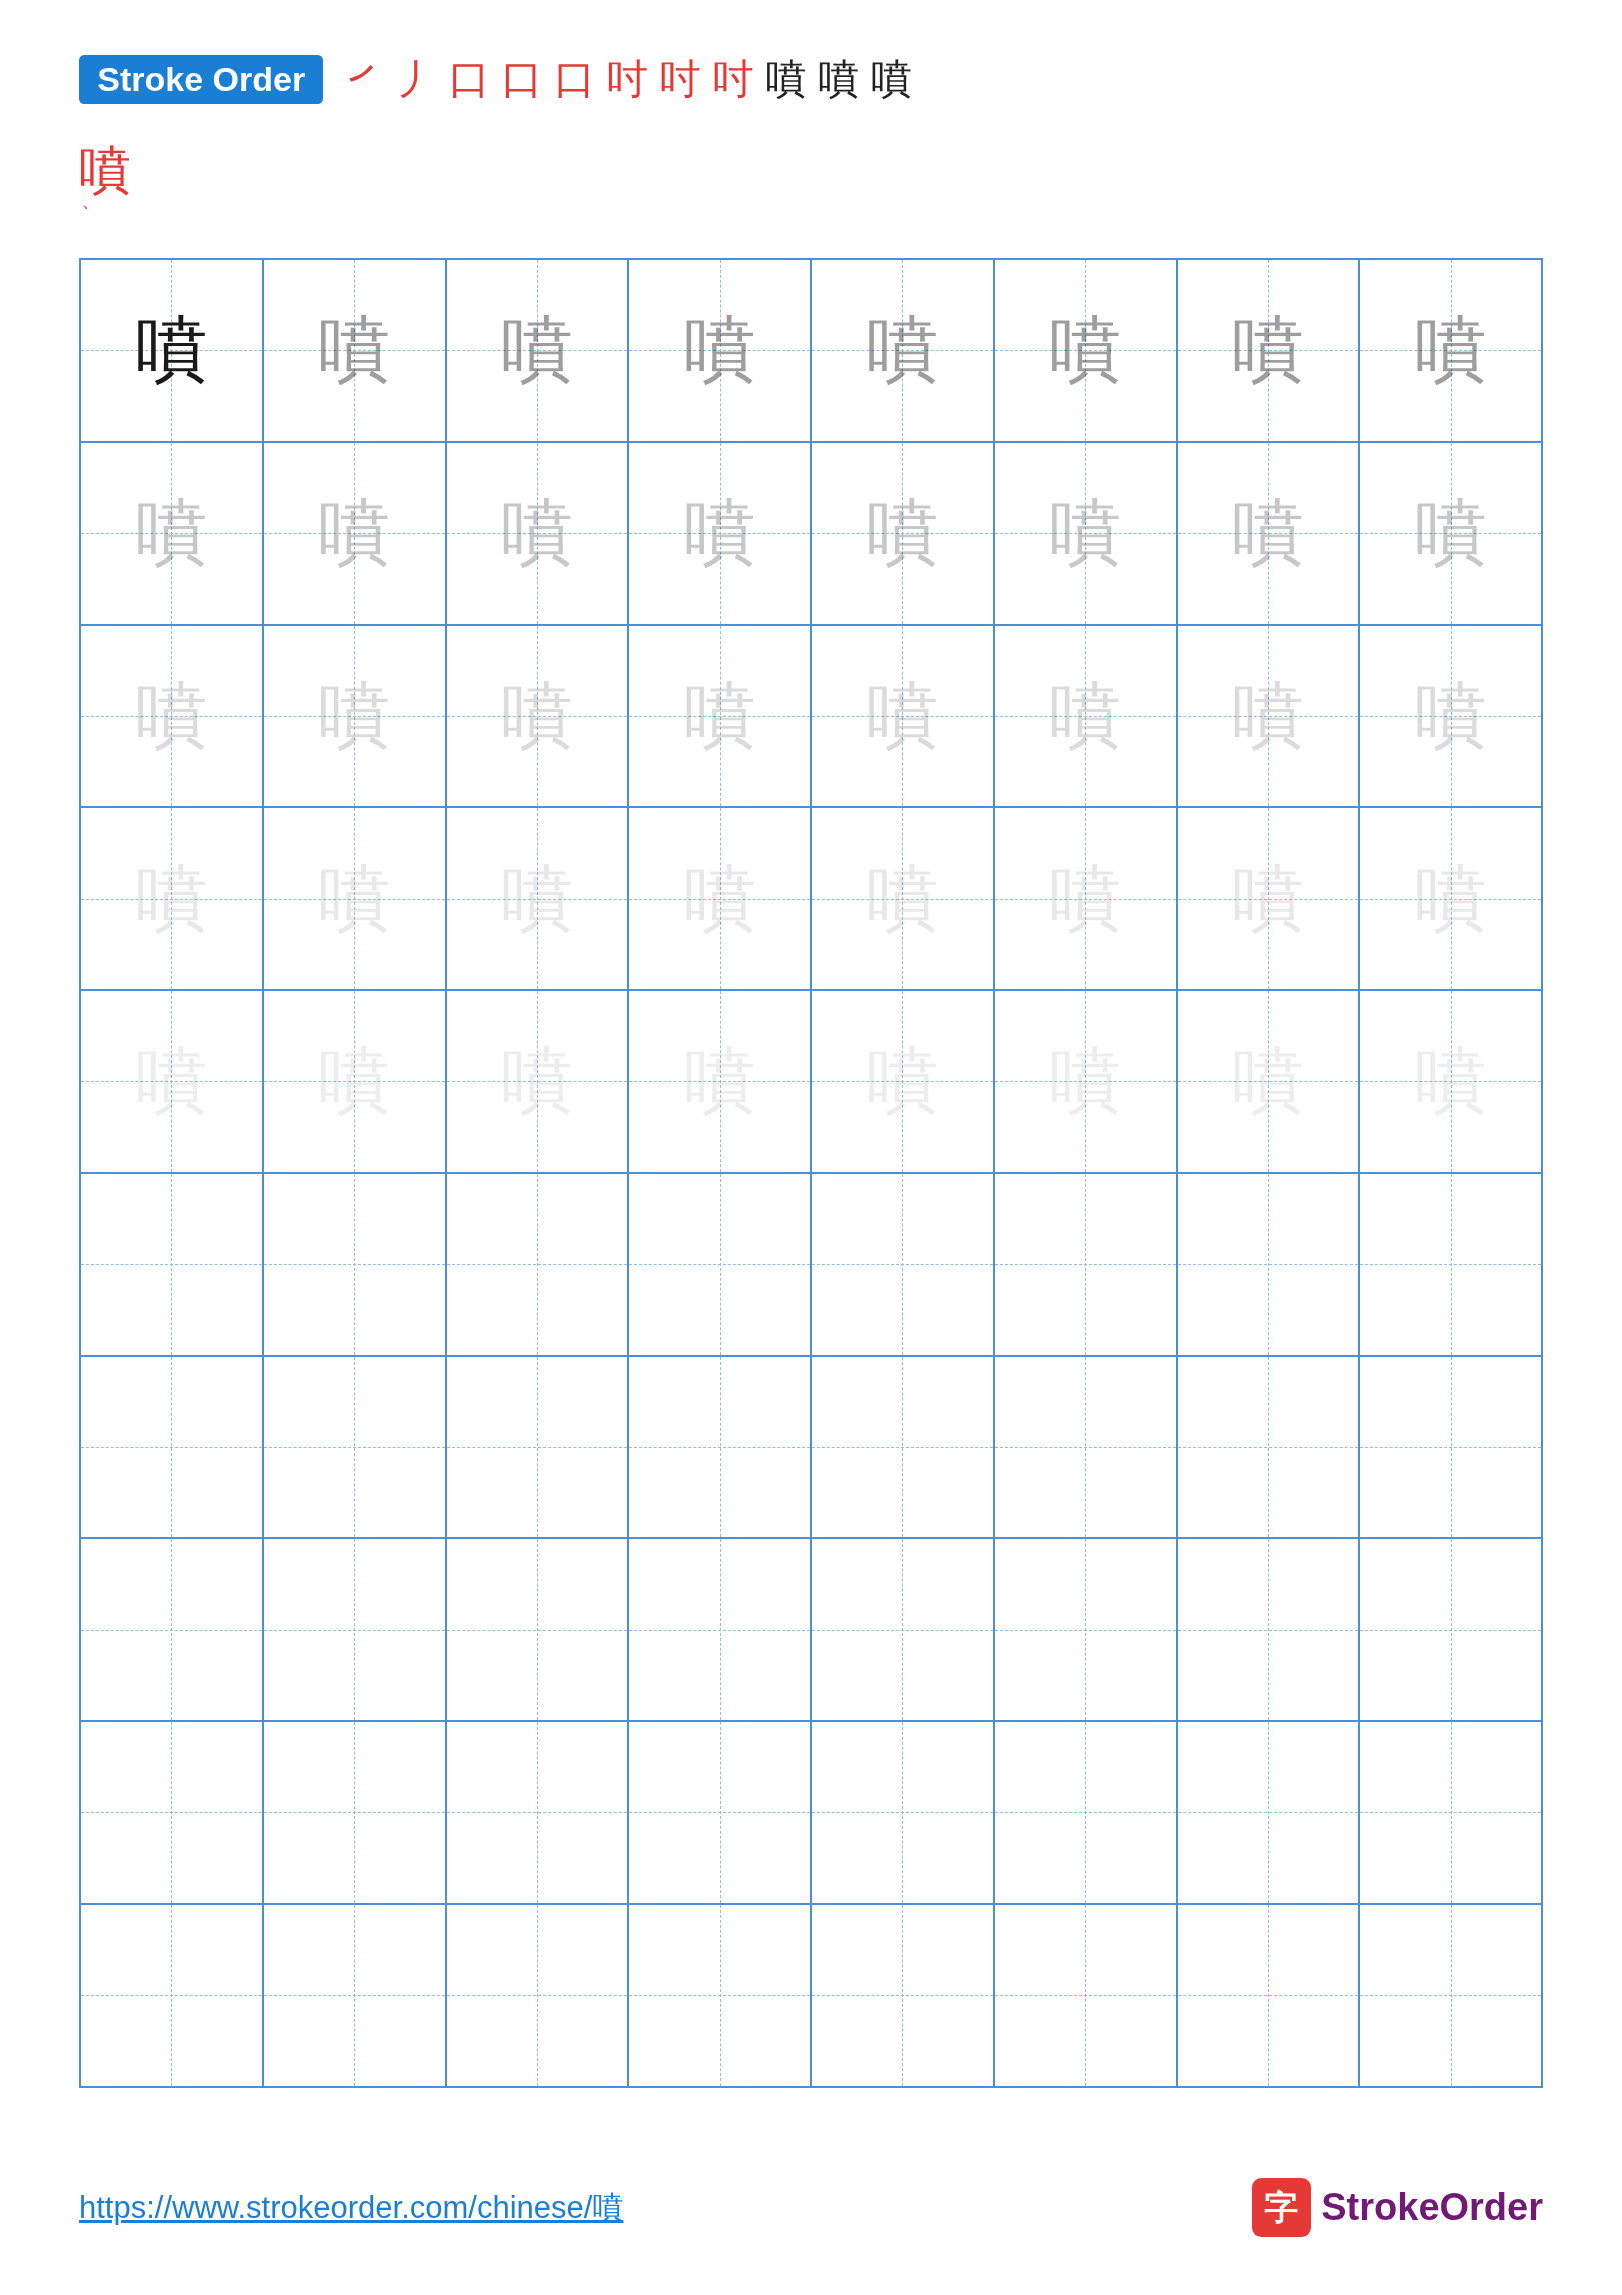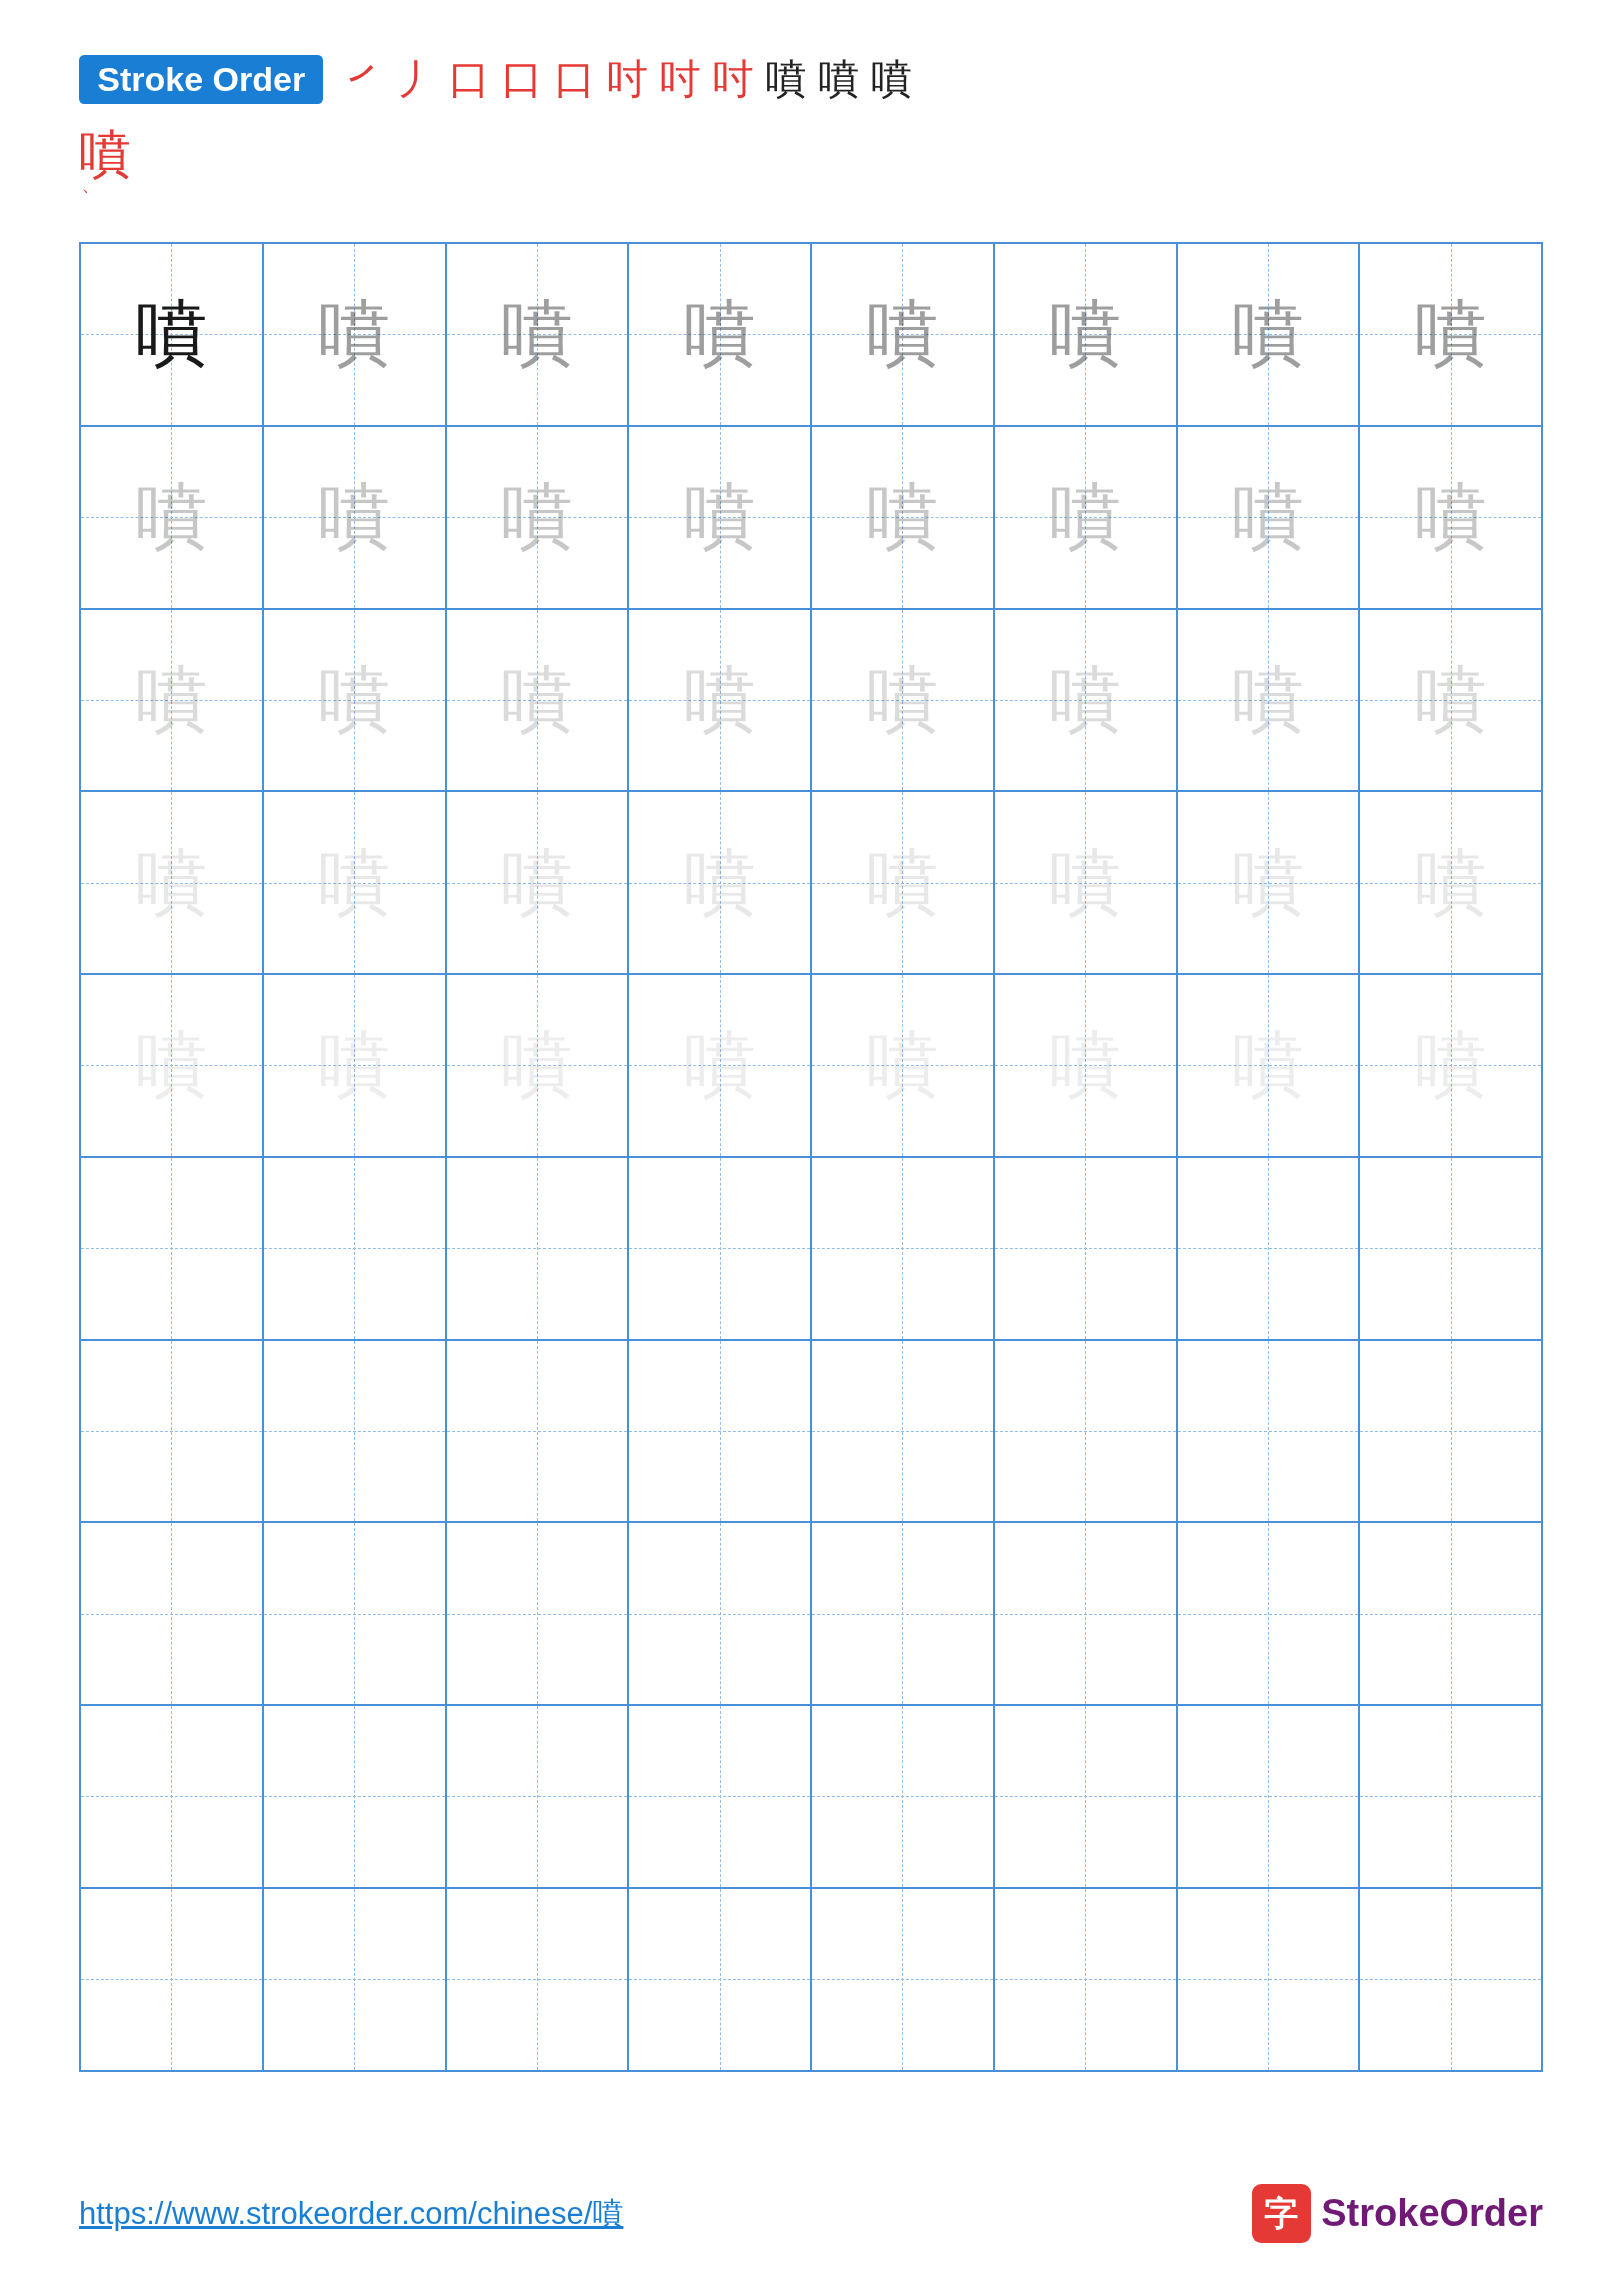--- a/index.html
+++ b/index.html
@@ -29,21 +29,21 @@
       margin-top: 26px;
     }
     .title .char {
       color: #1a7fd4;
     }
 
     .stroke-order-row {
       display: flex;
       align-items: center;
       width: 100%;
-      margin-bottom: 13px;
+      margin-bottom: 29px;
       flex-wrap: wrap;
     }
 
     .stroke-order-badge {
       background: #1a7fd4;
       color: white;
       font-size: 34px;
       font-weight: bold;
       padding: 5.2px 18.3px;
       border-radius: 5.2px;
@@ -136,21 +136,21 @@
     }
     .cell-char.gray-3 {
       color: rgba(0,0,0,0.14);
     }
     .cell-char.gray-4 {
       color: rgba(0,0,0,0.09);
     }
 
     .footer {
       position: absolute;
-      bottom: 52px;
+      bottom: 58px;
       left: 79px;
       right: 79px;
       display: flex;
       align-items: center;
       justify-content: space-between;
     }
 
     .footer-url {
       font-size: 31px;
       color: #1a7fd4;

